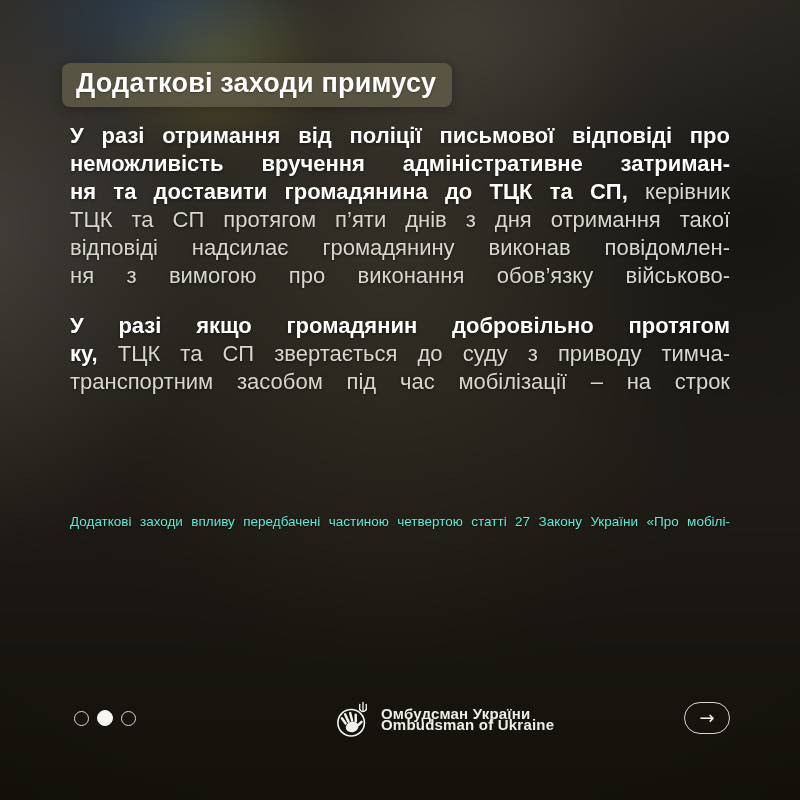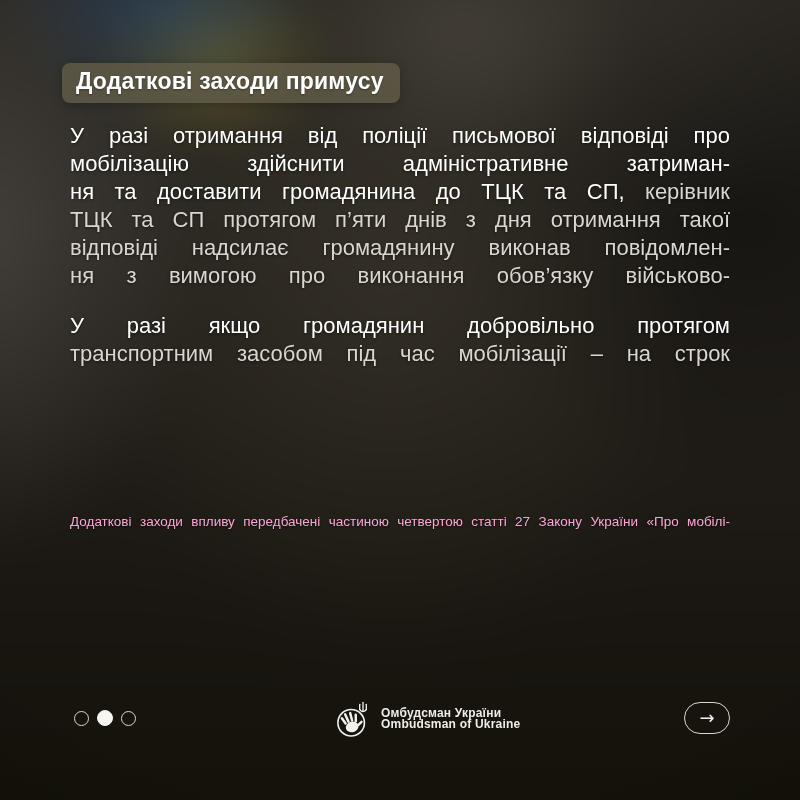--- a/index.html
+++ b/index.html
@@ -25,44 +25,44 @@
     position:absolute;inset:0;
     background:radial-gradient(125% 105% at 50% 42%, rgba(0,0,0,0) 55%, rgba(0,0,0,0.38) 100%);
   }
   .title-box{
     position:absolute;left:62px;top:63px;
     background:rgba(97,92,72,0.80);border-radius:8px;
     padding:5px 16px 8px 14px;
     box-shadow:0 2px 10px rgba(0,0,0,0.25);
   }
   .title-box span{
-    font-size:23px;font-weight:bold;color:#ffffff;letter-spacing:0.2px;
+    font-size:27px;font-weight:bold;color:#ffffff;letter-spacing:0.2px;
     text-shadow:0 1px 2px rgba(0,0,0,0.35);
   }
   .bodytext{
     position:absolute;left:70px;top:122px;width:660px;
     color:#d9d6d0;font-size:22px;line-height:28px;
     text-shadow:0 1px 3px rgba(0,0,0,0.5);
   }
   .para2{margin-top:22px;}
   .line{text-align:justify;text-align-last:justify;height:28px;overflow:hidden;white-space:pre-wrap;}
   .line.end{text-align-last:left;}
-  .b{color:#ffffff;font-weight:normal;}
+  .b{color:#ffffff;font-weight:bold;}
   .footnote{
     position:absolute;left:70px;top:512px;width:660px;
-    color:#f9a8d4;font-size:13.5px;line-height:19px;
+    color:#5eead4;font-size:13.5px;line-height:19px;
     text-shadow:0 1px 2px rgba(0,0,0,0.5);
   }
   .fl1{text-align:justify;text-align-last:justify;height:19px;overflow:hidden;}
   
   .dots{position:absolute;left:74px;top:710px;height:16px;display:flex;align-items:center;gap:8px;}
   .dot{width:15px;height:15px;border-radius:50%;border:1.6px solid #d8d6d1;box-sizing:border-box;background:transparent;}
   .dot.filled{background:#f7f6f3;border-color:#f7f6f3;width:16px;height:16px;}
   .logo{position:absolute;left:336px;top:699px;display:flex;align-items:center;gap:9px;}
-  .logo-text{font-size:12px;font-weight:bold;color:#eeedea;line-height:11.5px;letter-spacing:0.2px;white-space:nowrap;}
+  .logo-text{font-size:15px;font-weight:bold;color:#eeedea;line-height:11.5px;letter-spacing:0.2px;white-space:nowrap;}
   .next{
     position:absolute;left:684px;top:702px;width:46px;height:32px;
     border-radius:16px;border:1.6px solid #d9d7d2;background:transparent;
     color:#f2f1ee;display:flex;align-items:center;justify-content:center;
     font-size:18px;line-height:1;cursor:pointer;padding:0;
     font-family:"DejaVu Sans",sans-serif;
   }
 </style>
 </head>
 <body>
@@ -71,28 +71,29 @@
   <div class="bg"></div>
   <div class="vignette"></div>
 
   <div class="title-box">
     <span>Додаткові заходи примусу</span>
   </div>
 
   <div class="bodytext">
     <div class="para">
       <div class="line"><span class="b">У разі отримання від поліції письмової відповіді про</span></div>
-      <div class="line"><span class="b">мобілізацію здійснити адміністративне затриман-</span></div>
+      <div class="line"><span class="b">неможливість вручення адміністративне затриман-</span></div>
       <div class="line"><span class="b">ня та доставити громадянина до ТЦК та СП,</span><span> керівник</span></div>
       <div class="line"><span>ТЦК та СП протягом п’яти днів з дня отримання такої</span></div>
       <div class="line"><span>відповіді надсилає громадянину виконав повідомлен-</span></div>
       <div class="line"><span>ня з вимогою про виконання обов’язку військово-</span></div>
     </div>
     <div class="para para2">
       <div class="line"><span class="b">У разі якщо громадянин добровільно протягом</span></div>
+      <div class="line"><span class="b">ку,</span><span> ТЦК та СП звертається до суду з приводу тимча-</span></div>
       <div class="line"><span>транспортним засобом під час мобілізації – на строк</span></div>
     </div>
   </div>
 
   <div class="footnote">
     <div class="fl1">Додаткові заходи впливу передбачені частиною четвертою статті 27 Закону України «Про мобілі-</div>
   </div>
 
   <div class="dots">
     <span class="dot"></span>

